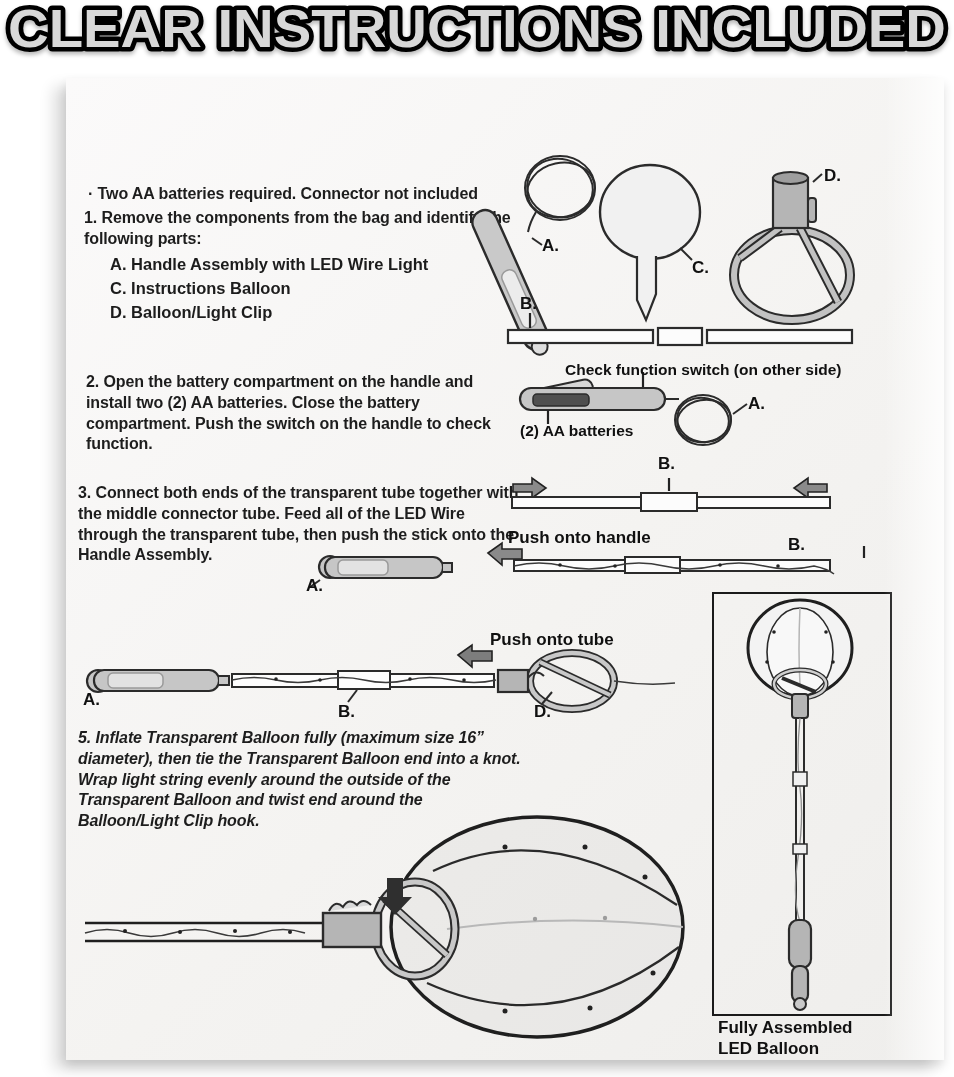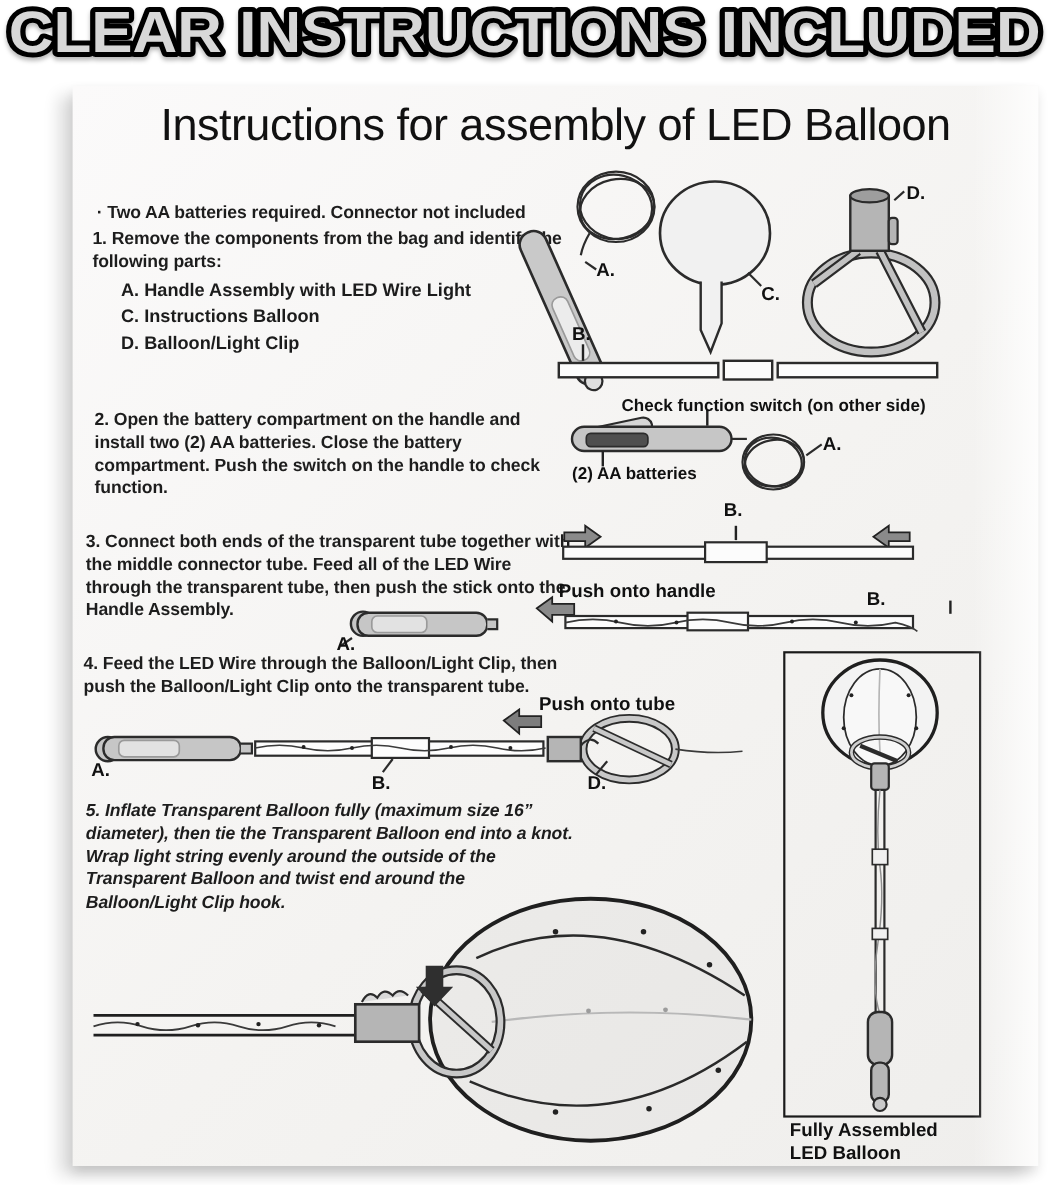--- a/index.html
+++ b/index.html
@@ -29,32 +29,30 @@
 </style>
 </head>
 <body>
 
 <svg class="banner-svg" width="954" height="60">
   <text x="477" y="47" text-anchor="middle" textLength="938" lengthAdjust="spacingAndGlyphs" font-family="Liberation Sans, DejaVu Sans, sans-serif" font-size="53" font-weight="bold" fill="#d8d8d8" stroke="#000000" stroke-width="9" stroke-linejoin="round" style="paint-order:stroke fill;">CLEAR INSTRUCTIONS INCLUDED</text>
 </svg>
 
 <div class="paper">
 
-  <div class="title">Instructions for assembly of LED Balloon</div>
 
   <div class="txt" style="left:22px;top:106px;white-space:nowrap;">· Two AA batteries required. Connector not included</div>
   <div class="txt" style="left:18px;top:130px;width:452px;">1. Remove the components from the bag and identify the following parts:</div>
   <div class="parts" style="position:absolute;left:44px;top:177px;">
     <div>A. Handle Assembly with LED Wire Light</div>
     <div>C. Instructions Balloon</div>
     <div>D. Balloon/Light Clip</div>
   </div>
   <div class="txt" style="left:20px;top:294px;width:408px;">2. Open the battery compartment on the handle and install two (2) AA batteries. Close the battery compartment. Push the switch on the handle to check function.</div>
   <div class="txt" style="left:12px;top:405px;width:448px;">3. Connect both ends of the transparent tube together with the middle connector tube. Feed all of the LED Wire through the transparent tube, then push the stick onto the Handle Assembly.</div>
-  <div class="txt" style="left:10px;top:516px;width:452px;">4. Feed the LED Wire through the Balloon/Light Clip, then push the Balloon/Light Clip onto the transparent tube.</div>
   <div class="txt" style="left:12px;top:650px;width:446px;font-style:italic;">5. Inflate Transparent Balloon fully (maximum size 16” diameter), then tie the Transparent Balloon end into a knot. Wrap light string evenly around the outside of the Transparent Balloon and twist end around the Balloon/Light Clip hook.</div>
 
   <svg style="left:374px;top:72px;" width="470" height="200">
 
     <g class="stroke" stroke-width="2.2">
       <ellipse cx="120" cy="38" rx="35" ry="32"></ellipse>
       <ellipse cx="120" cy="38" rx="33" ry="29" transform="rotate(14 120 38)"></ellipse>
       <ellipse cx="121" cy="40" rx="34" ry="27" transform="rotate(-12 121 40)"></ellipse>
       <path d="M96,62 Q90,72 88,82"></path>
     </g>

